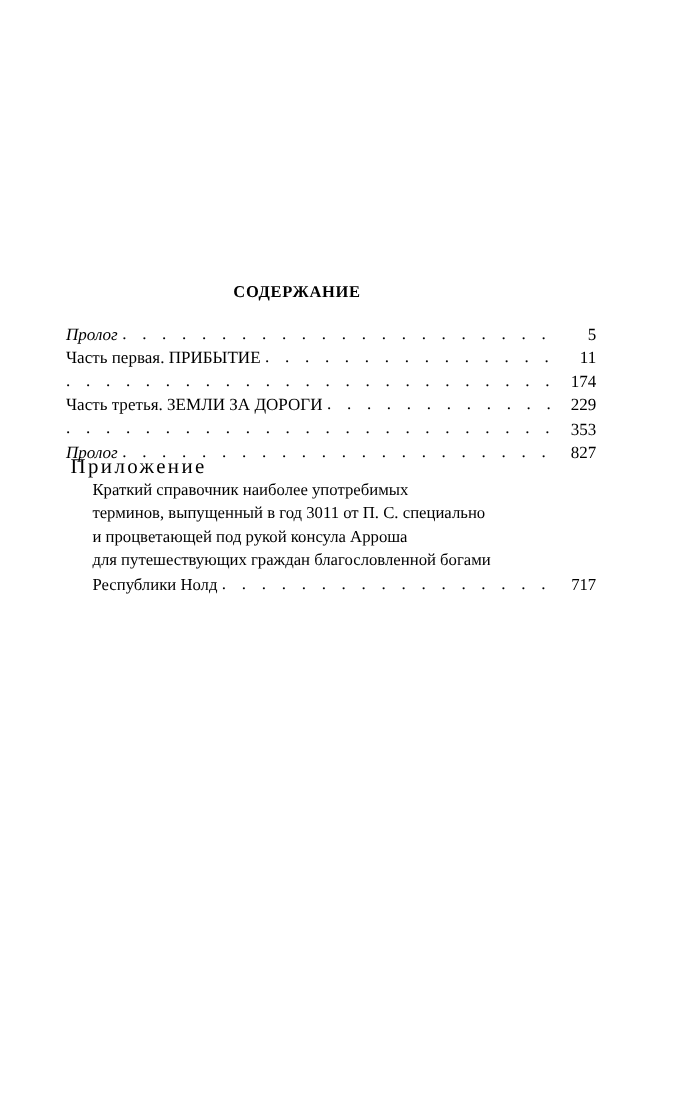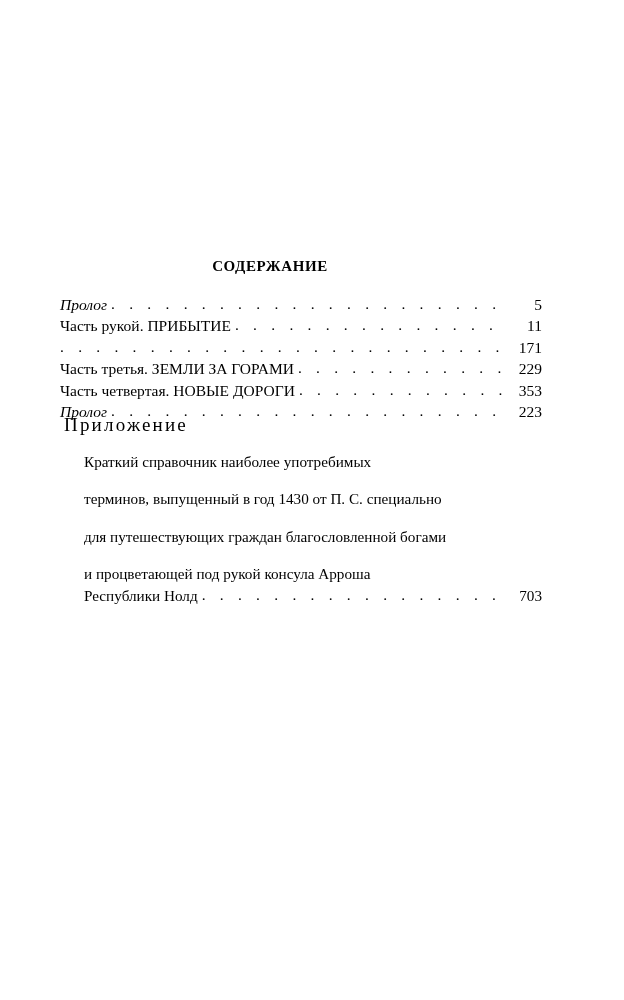--- a/index.html
+++ b/index.html
@@ -79,21 +79,20 @@
   .appendix-body {
     position: absolute;
     top: 435px;
     left: 84px;
     width: 458px;
     font-size: 15.2px;
     line-height: 21.4px;
   }
   .appendix-line {
     white-space: nowrap;
-    margin-top: 16px;
   }
   .appendix-last {
     display: flex;
     align-items: baseline;
     white-space: nowrap;
   }
   .appendix-last .toc-label {
     flex: 0 0 auto;
     padding-right: 4px;
   }
@@ -120,57 +119,56 @@
 
   <div class="toc-list">
 
     <div class="toc-row">
       <span class="toc-label italic">Пролог</span>
       <span class="toc-dots">. . . . . . . . . . . . . . . . . . . . . . . . . . . . . . . . . . . . . . . . . . . . . . . . . . . . . . . . . . . . . . . . . . . .</span>
       <span class="toc-page">5</span>
     </div>
 
     <div class="toc-row">
-      <span class="toc-label">Часть рукой. ПРИБЫТИЕ</span>
+      <span class="toc-label">Часть первая. ПРИБЫТИЕ</span>
       <span class="toc-dots">. . . . . . . . . . . . . . . . . . . . . . . . . . . . . . . . . . . . . . . . . . . . . . . . . . . . . . . . . . . . . . . . . . . .</span>
       <span class="toc-page">11</span>
     </div>
 
     <div class="toc-row">
       <span class="toc-dots">. . . . . . . . . . . . . . . . . . . . . . . . . . . . . . . . . . . . . . . . . . . . . . . . . . . . . . . . . . . . . . . . . . . .</span>
-      <span class="toc-page">171</span>
+      <span class="toc-page">174</span>
     </div>
 
     <div class="toc-row">
-      <span class="toc-label">Часть третья. ЗЕМЛИ ЗА ГОРАМИ</span>
+      <span class="toc-label">Часть третья. ЗЕМЛИ ЗА ДОРОГИ</span>
       <span class="toc-dots">. . . . . . . . . . . . . . . . . . . . . . . . . . . . . . . . . . . . . . . . . . . . . . . . . . . . . . . . . . . . . . . . . . . .</span>
       <span class="toc-page">229</span>
     </div>
 
     <div class="toc-row">
-      <span class="toc-label">Часть четвертая. НОВЫЕ ДОРОГИ</span>
       <span class="toc-dots">. . . . . . . . . . . . . . . . . . . . . . . . . . . . . . . . . . . . . . . . . . . . . . . . . . . . . . . . . . . . . . . . . . . .</span>
       <span class="toc-page">353</span>
     </div>
 
     <div class="toc-row">
       <span class="toc-label italic">Пролог</span>
       <span class="toc-dots">. . . . . . . . . . . . . . . . . . . . . . . . . . . . . . . . . . . . . . . . . . . . . . . . . . . . . . . . . . . . . . . . . . . .</span>
-      <span class="toc-page">223</span>
+      <span class="toc-page">827</span>
     </div>
 
   </div>
 
   <div class="appendix-heading">Приложение</div>
 
   <div class="appendix-body">
     <div class="appendix-line">Краткий справочник наиболее употребимых</div>
-    <div class="appendix-line">терминов, выпущенный в год 1430 от П. С. специально</div>
+    <div class="appendix-line">терминов, выпущенный в год 3011 от П. С. специально</div>
+    <div class="appendix-line">и процветающей под рукой консула Арроша</div>
     <div class="appendix-line">для путешествующих граждан благословленной богами</div>
-    <div class="appendix-line">и процветающей под рукой консула Арроша</div>
     <div class="appendix-last">
       <span class="toc-label">Республики Нолд</span>
       <span class="toc-dots">. . . . . . . . . . . . . . . . . . . . . . . . . . . . . . . . . . . . . . . . . . . . . . . . . . . . . . . . . . . . . . . . . . . .</span>
-      <span class="toc-page">703</span>
+      <span class="toc-page">717</span>
     </div>
   </div>
 
 </div>
 
 </body></html>

